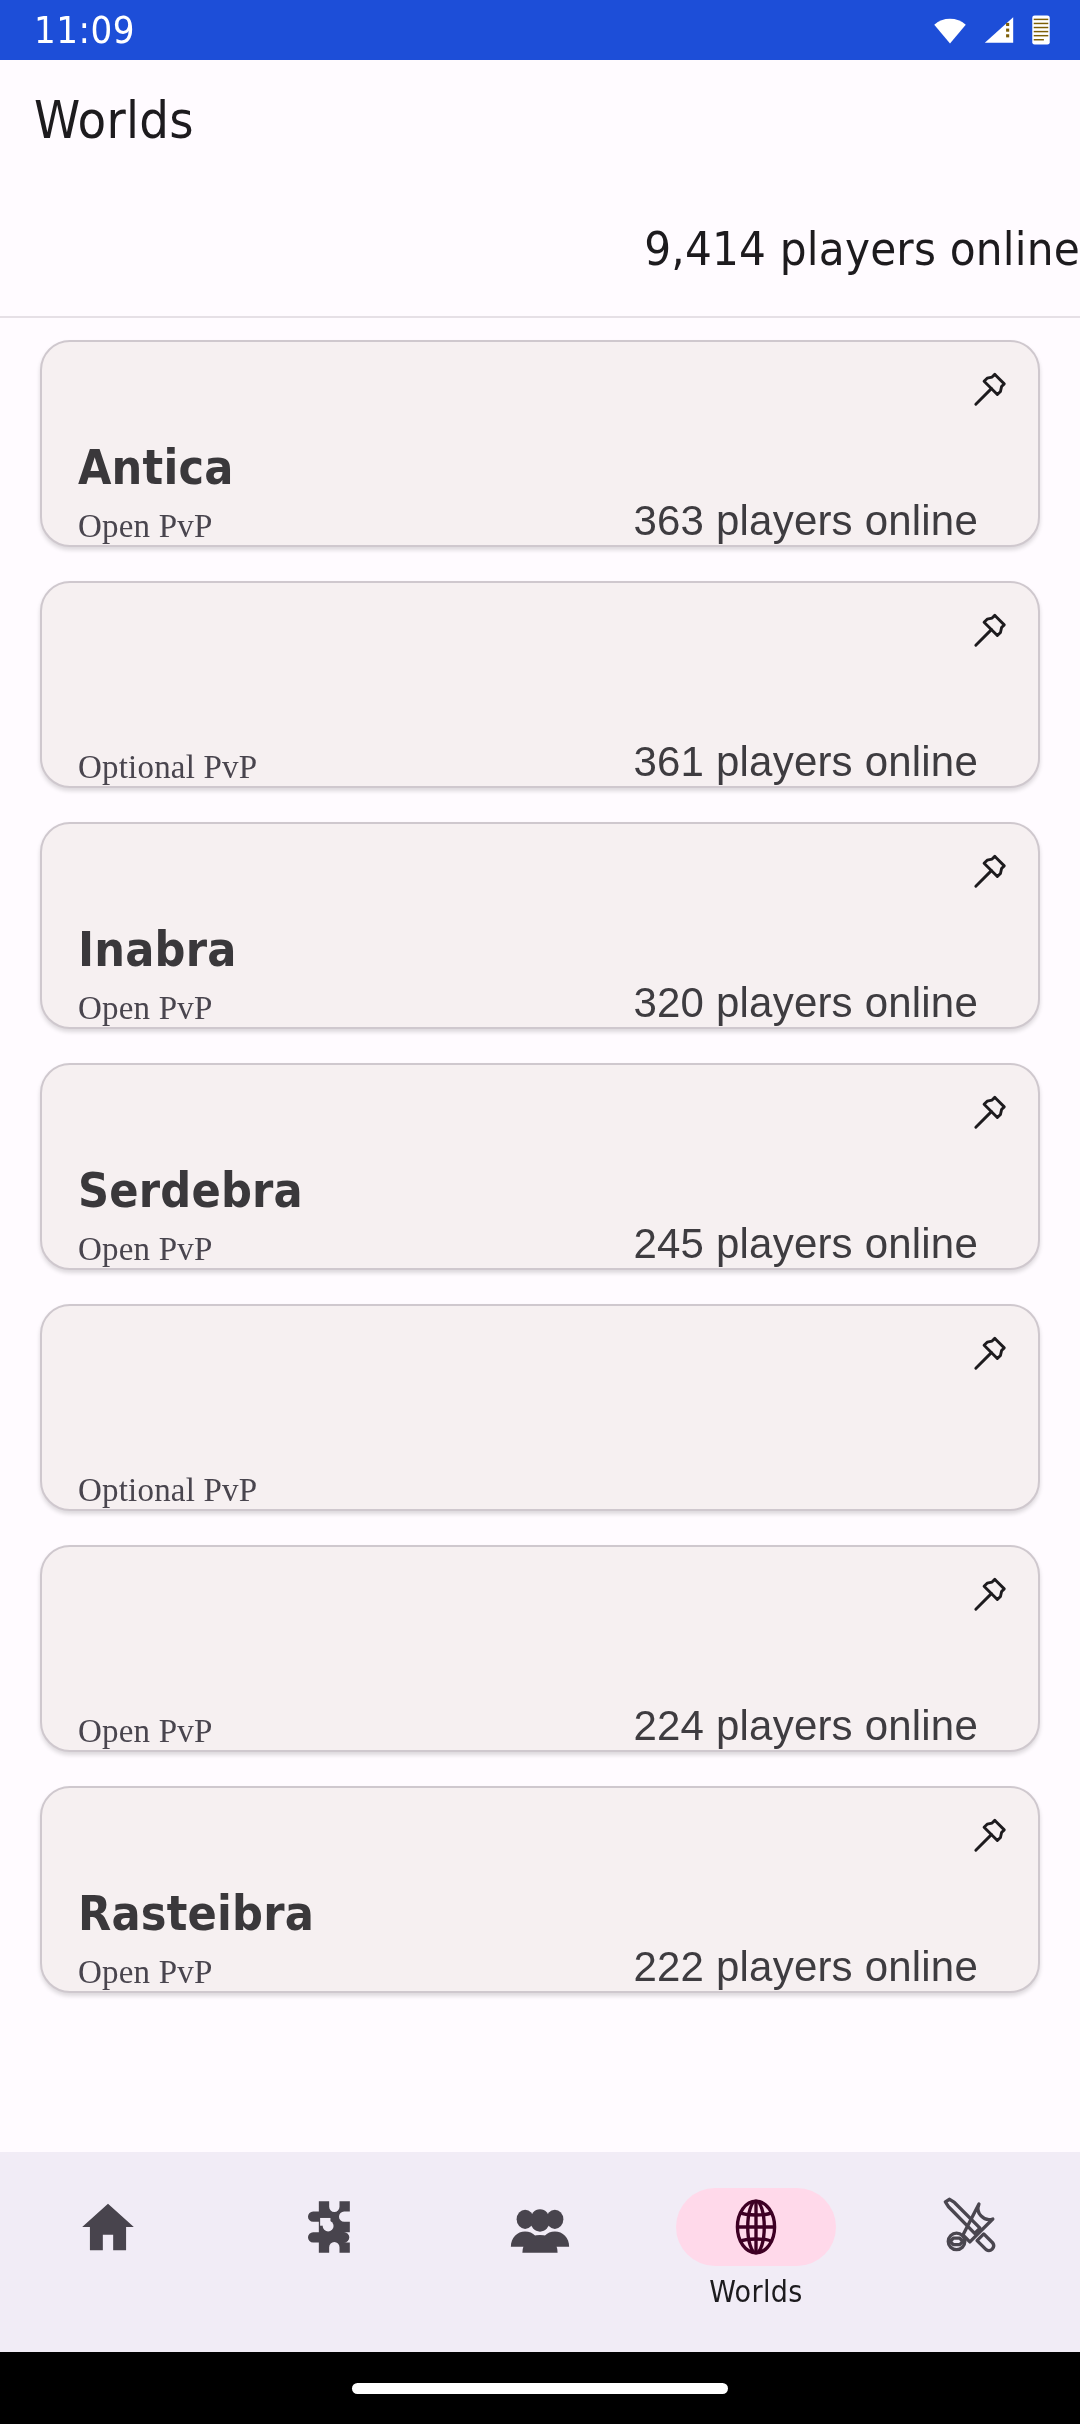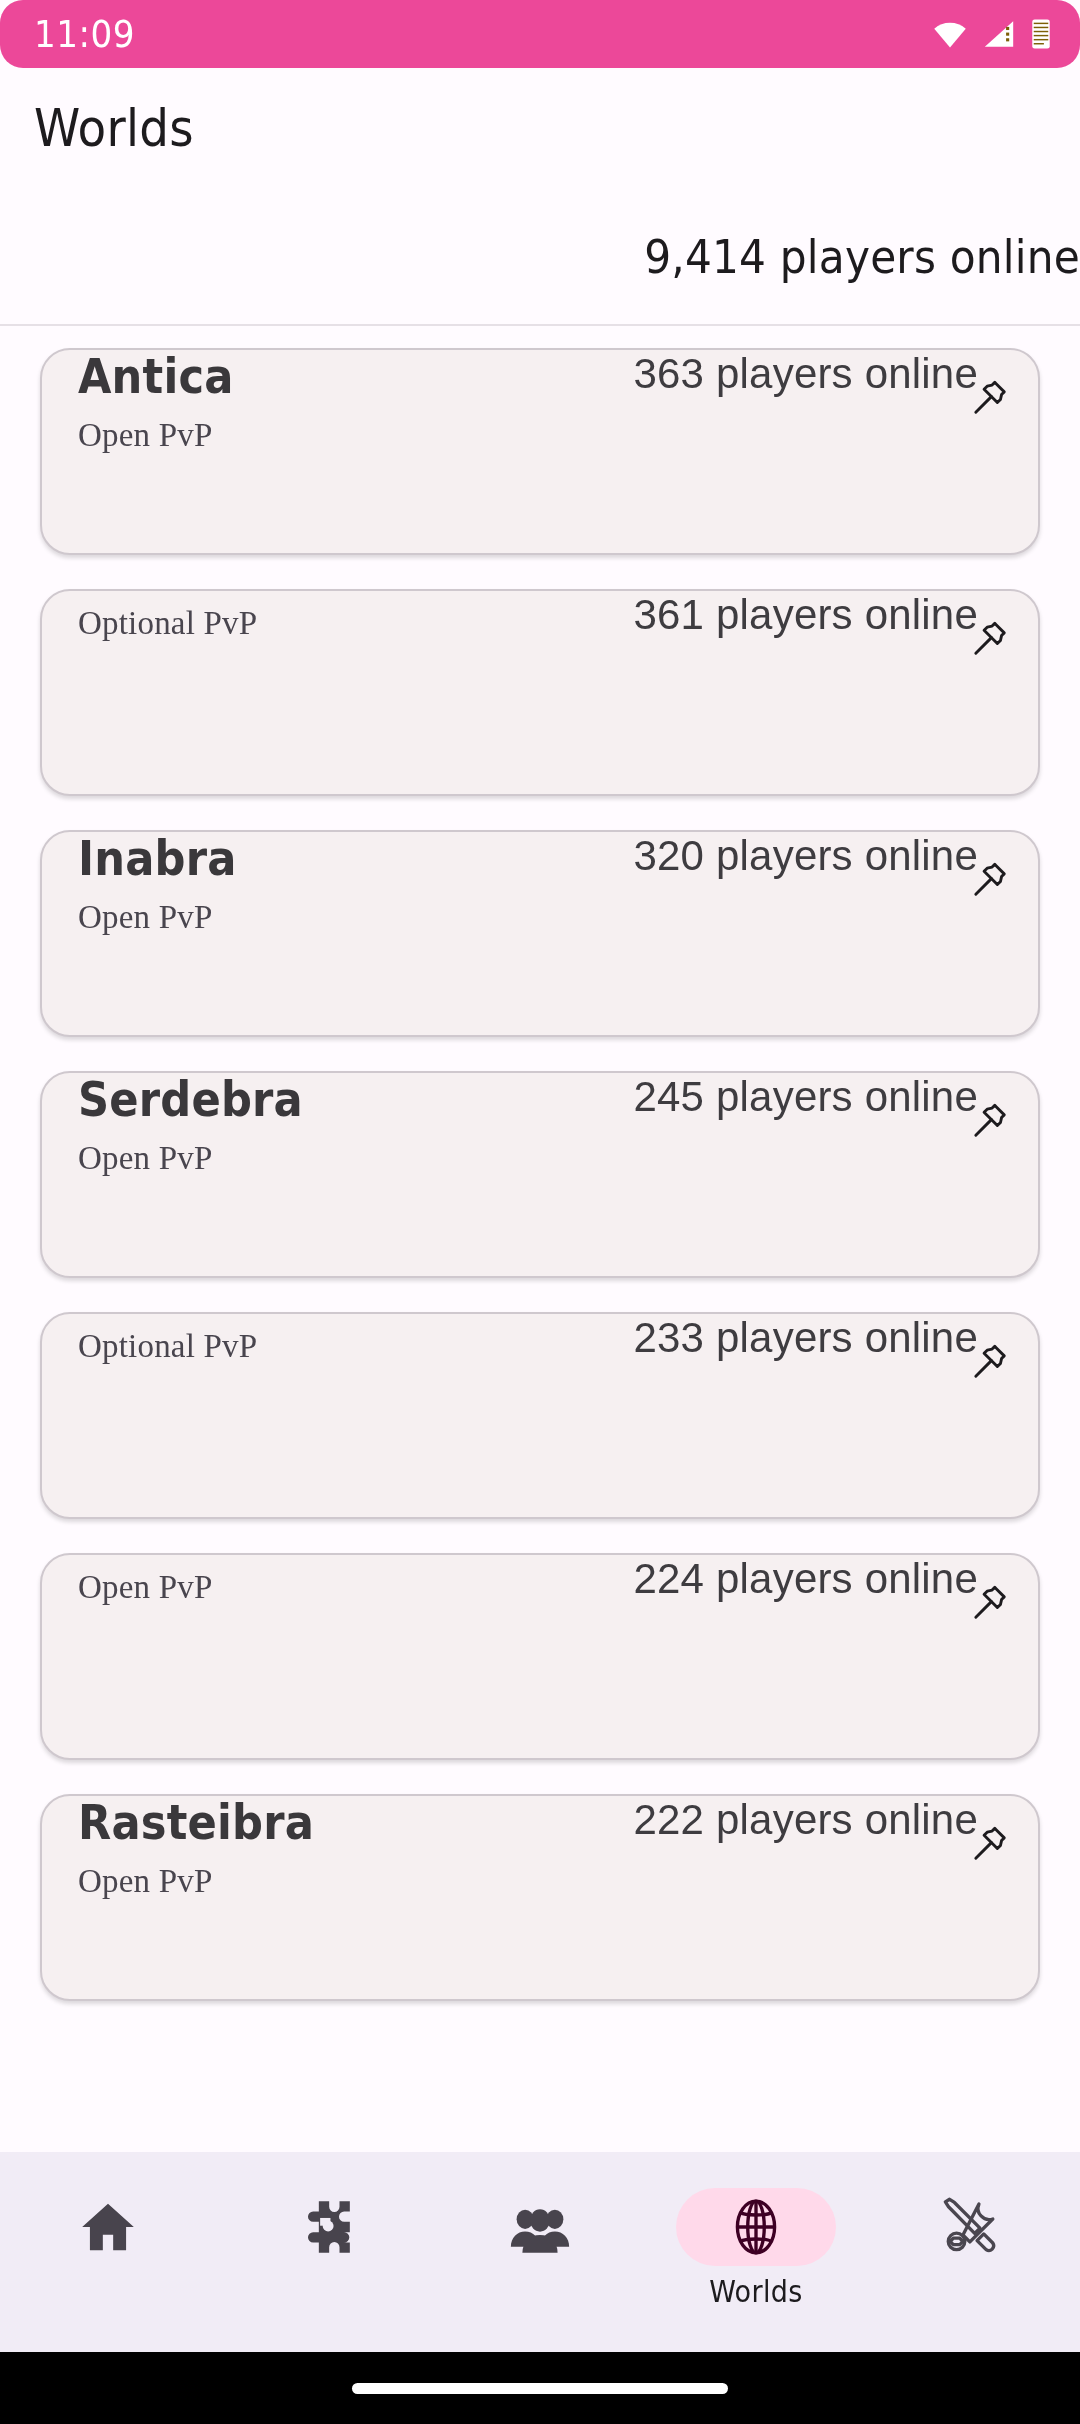--- a/index.html
+++ b/index.html
@@ -14,28 +14,27 @@
     position: relative;
     width: 1080px;
     height: 2424px;
     background: #FFFBFF;
     display: flex;
     flex-direction: column;
   }
 
   
   .status-bar {
-    height: 68px;
-    background: #ec4899;
+    height: 60px;
+    background: #1d4ed8;
     display: flex;
     align-items: center;
     justify-content: space-between;
     padding: 0 28px 0 34px;
     flex: 0 0 auto;
-    border-radius: 23px;
   }
   .status-time {
     color: #FFFFFF;
     font-size: 38px;
     font-family: "DejaVu Sans Condensed", "Liberation Sans Narrow", "Liberation Sans", sans-serif;
     letter-spacing: 0.5px;
     line-height: 1;
   }
   .status-icons {
     display: flex;
@@ -88,21 +87,21 @@
   }
   .world-card {
     position: relative;
     margin: 0 40px 34px 40px;
     height: 207px;
     background: #F6F0F1;
     border: 2px solid #CFC8CE;
     border-radius: 30px;
     box-shadow: 0 3px 4px rgba(0,0,0,0.14);
     display: flex;
-    align-items: flex-start;
+    align-items: flex-end;
     padding: 0 36px;
   }
   .world-left {
     display: flex;
     flex-direction: column;
     justify-content: center;
     min-width: 330px;
   }
   .world-name {
     font-size: 48px;
@@ -300,21 +299,20 @@
               <line x1="12" y1="9.5" x2="12" y2="21"></line>
             </g>
         </svg>
       </div>
     </div>
 
     <div class="world-card">
       <div class="world-left">
         <div class="world-type">Optional PvP</div>
       </div>
-      <div class="world-players">233 players online</div>
       <div class="pin-btn">
         <svg width="46" height="46" viewBox="0 0 24 24" fill="none" stroke="#1D1B1E" stroke-width="1.5" stroke-linecap="round" stroke-linejoin="round">
           <g transform="rotate(45 12 12)">
               <path d="M9 3 h6 v2 l1.4 2.2 v2.3 h-9.8 V7.2 L8 5 V3 z"></path>
               <line x1="12" y1="9.5" x2="12" y2="21"></line>
             </g>
         </svg>
       </div>
     </div>
 

